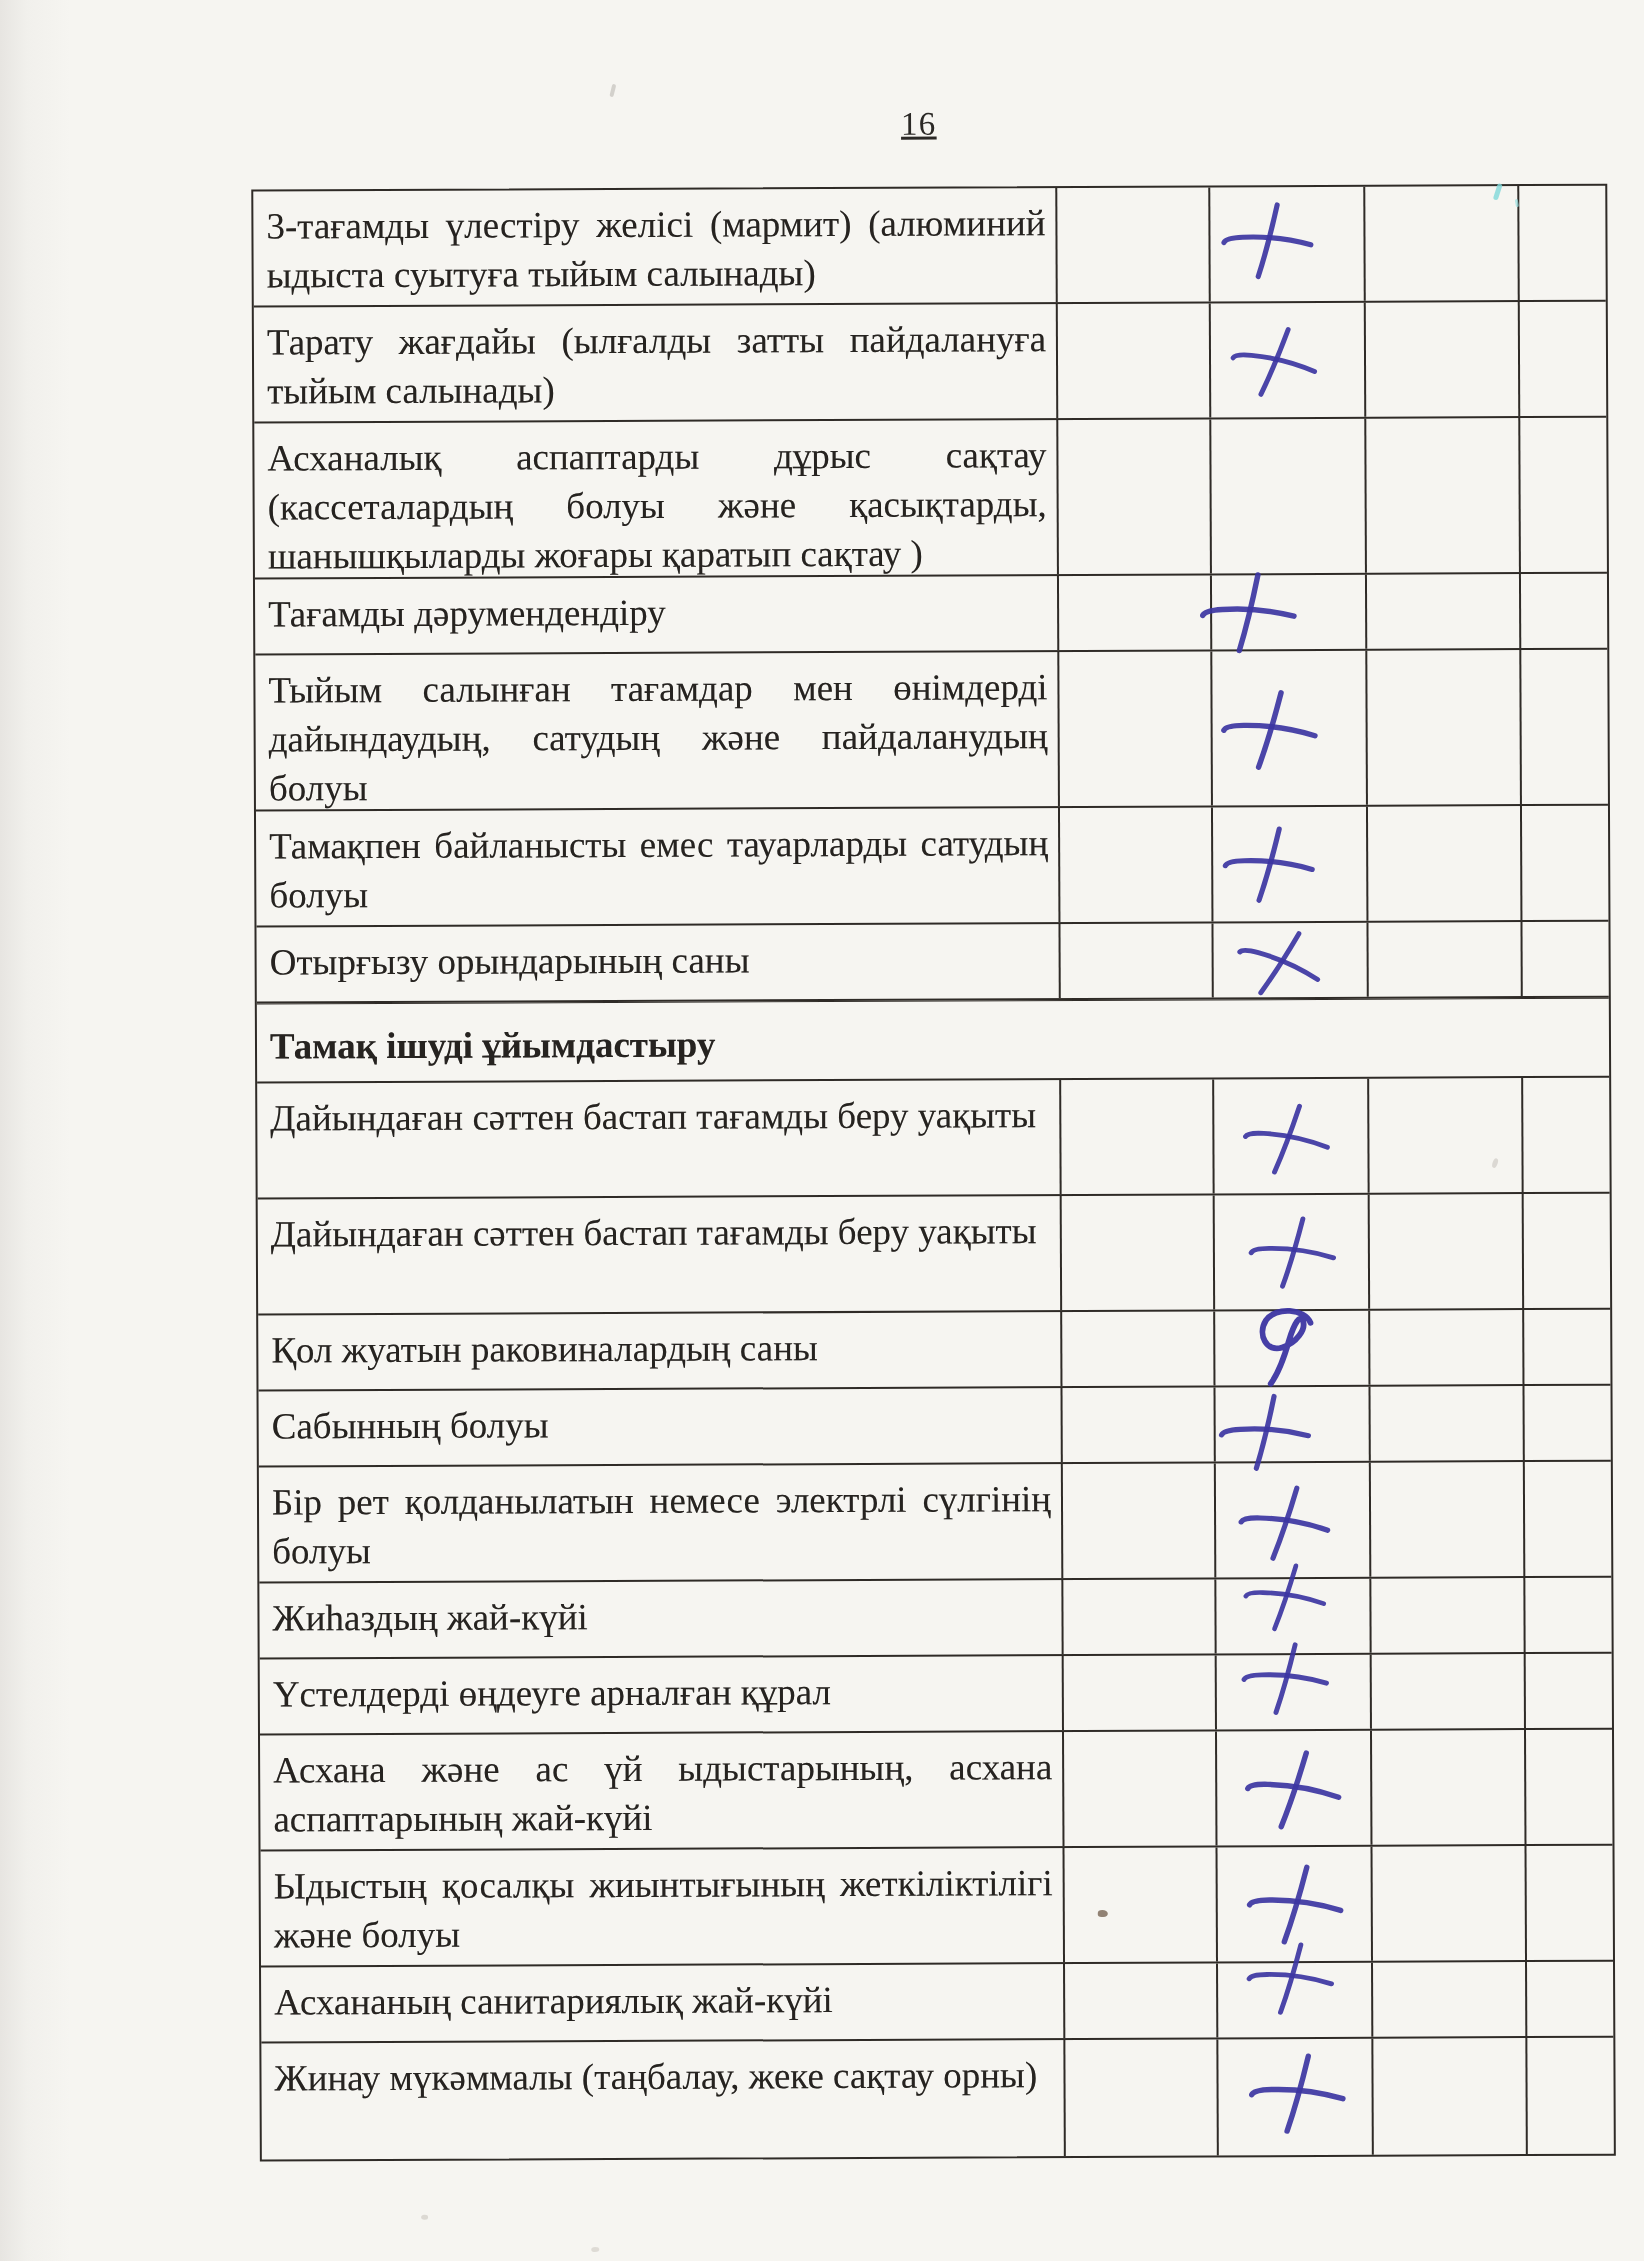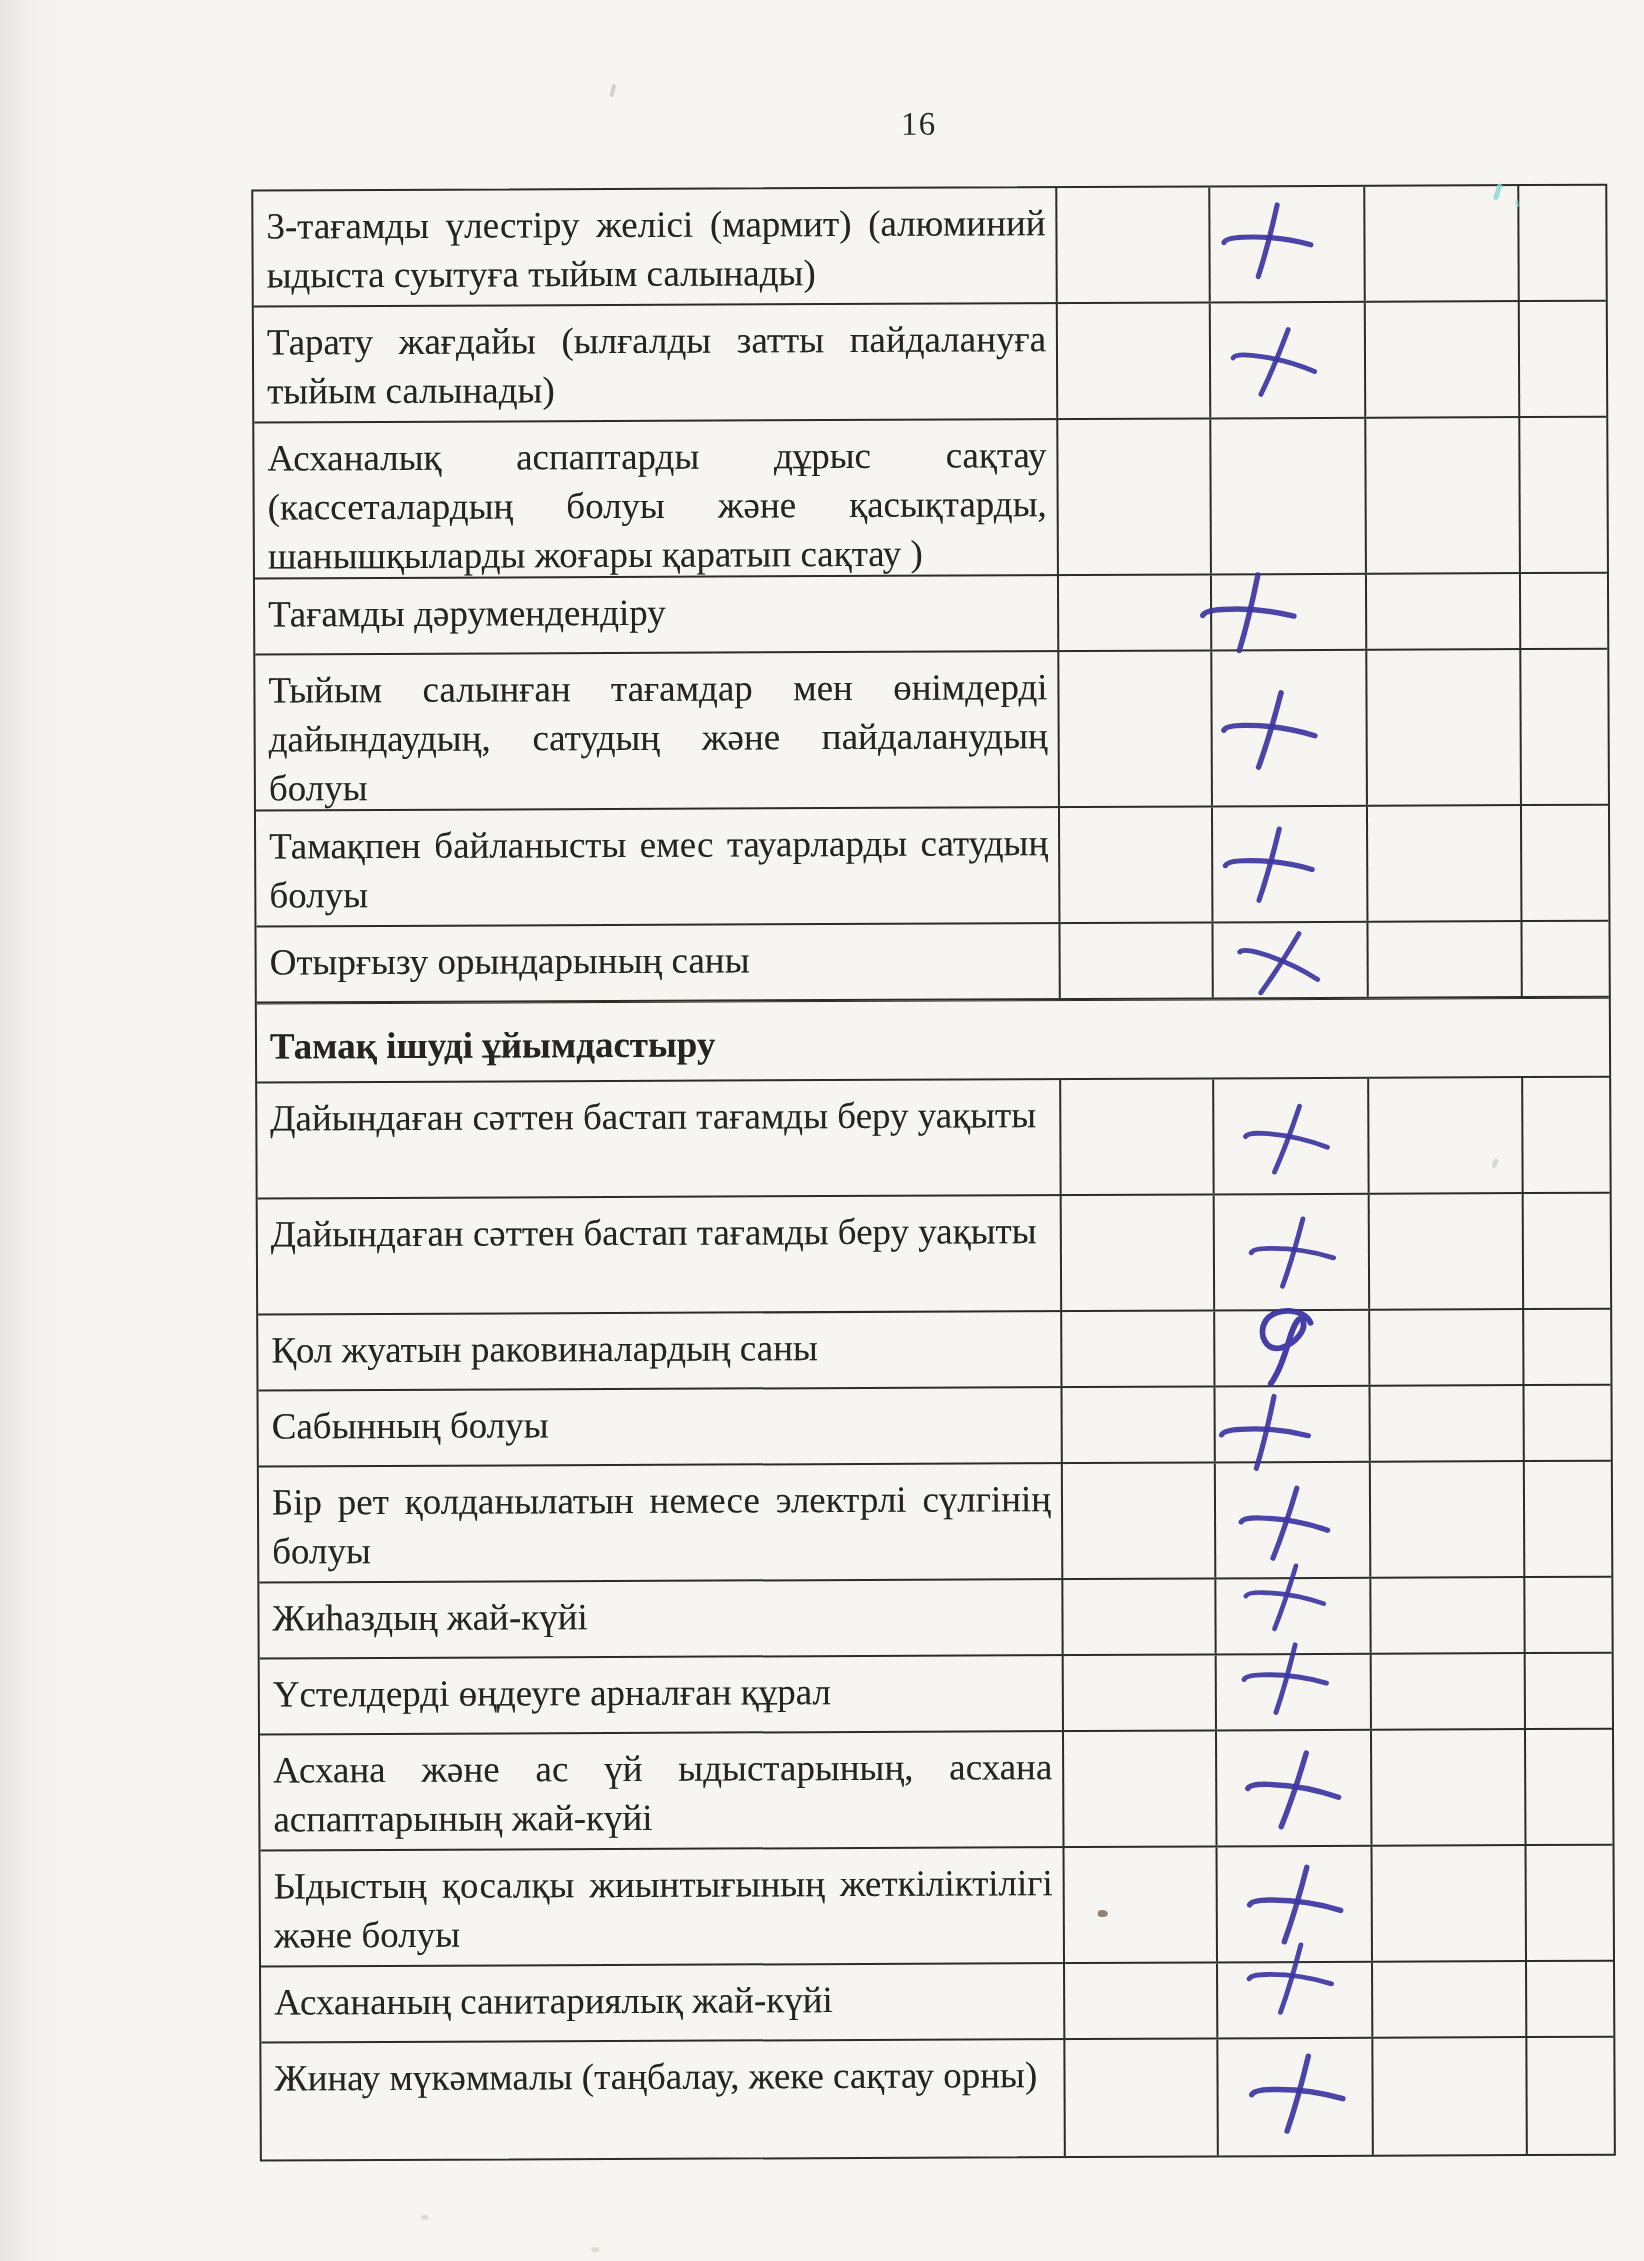--- a/index.html
+++ b/index.html
@@ -26,20 +26,21 @@
     position:absolute;left:0;top:0;width:100%;height:100%;
     transform:rotate(-0.25deg);
     transform-origin:387px 129px;
   }
   .page-number{
     position:absolute;
     left:901px;top:108px;
     font-size:33px;
     letter-spacing:1.3px;
     color:#2b2926;
+    text-decoration:underline;
   }
   .doc-table{
     position:absolute;
     left:251px;top:189px;
     width:1356px;
     border:2.6px solid var(--line);
     box-sizing:border-box;
     background:transparent;
   }
   .t-row{

